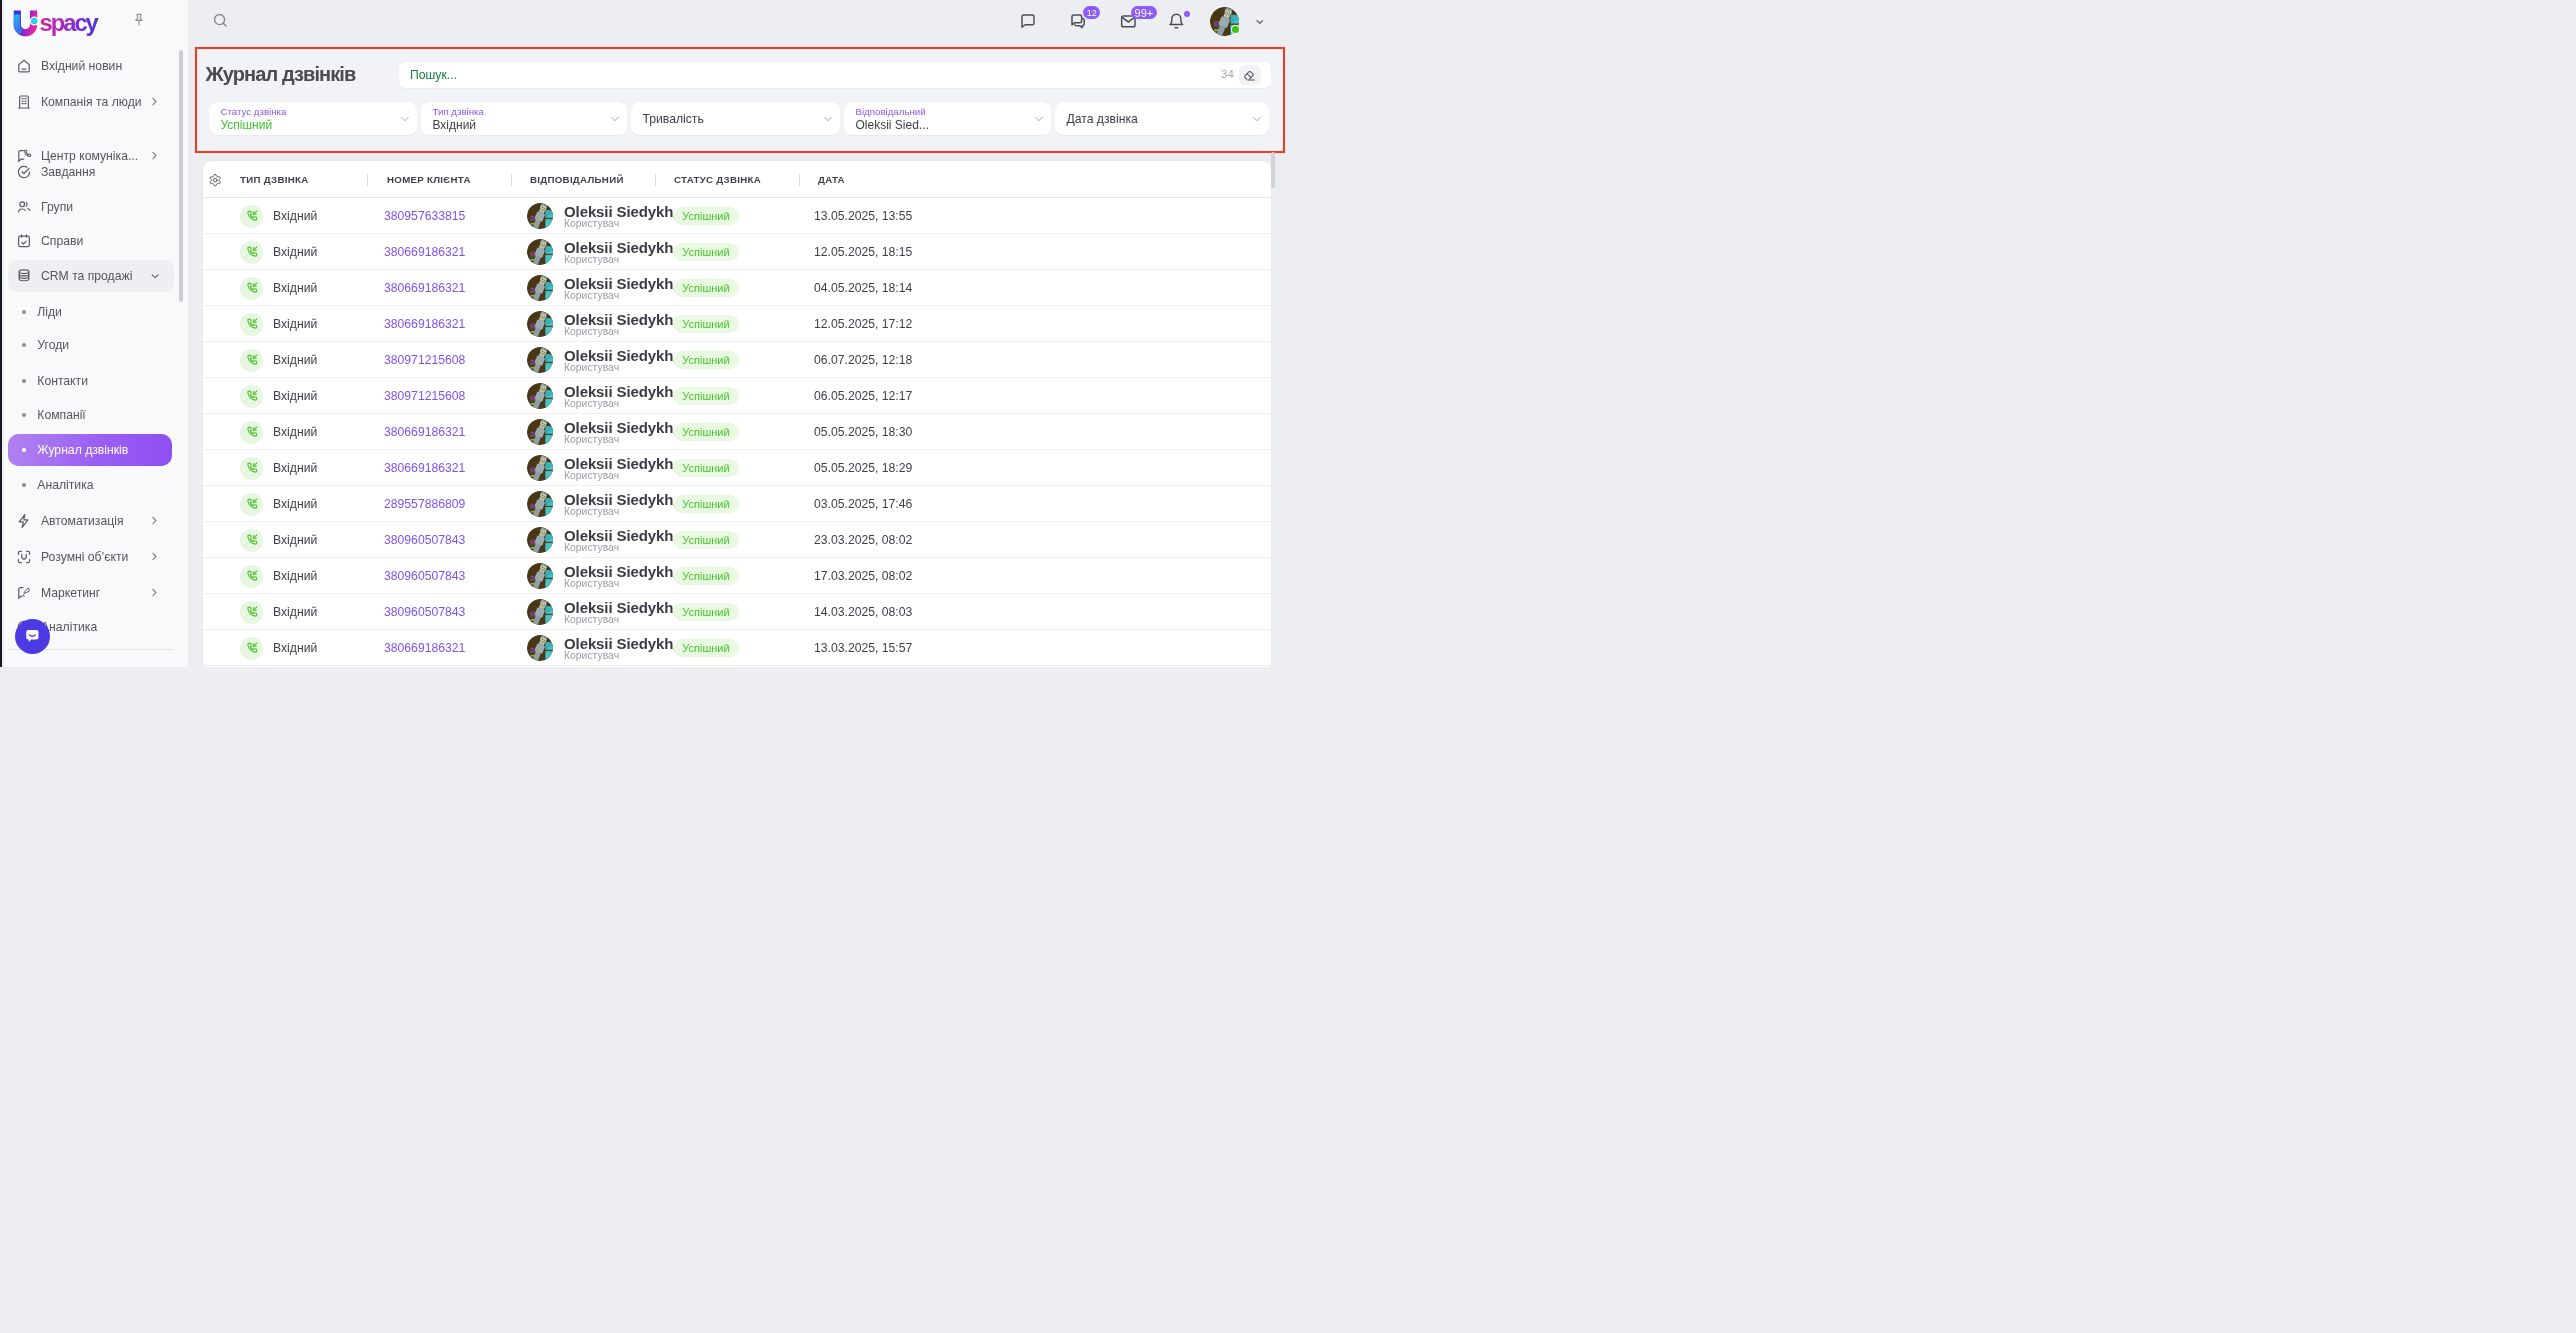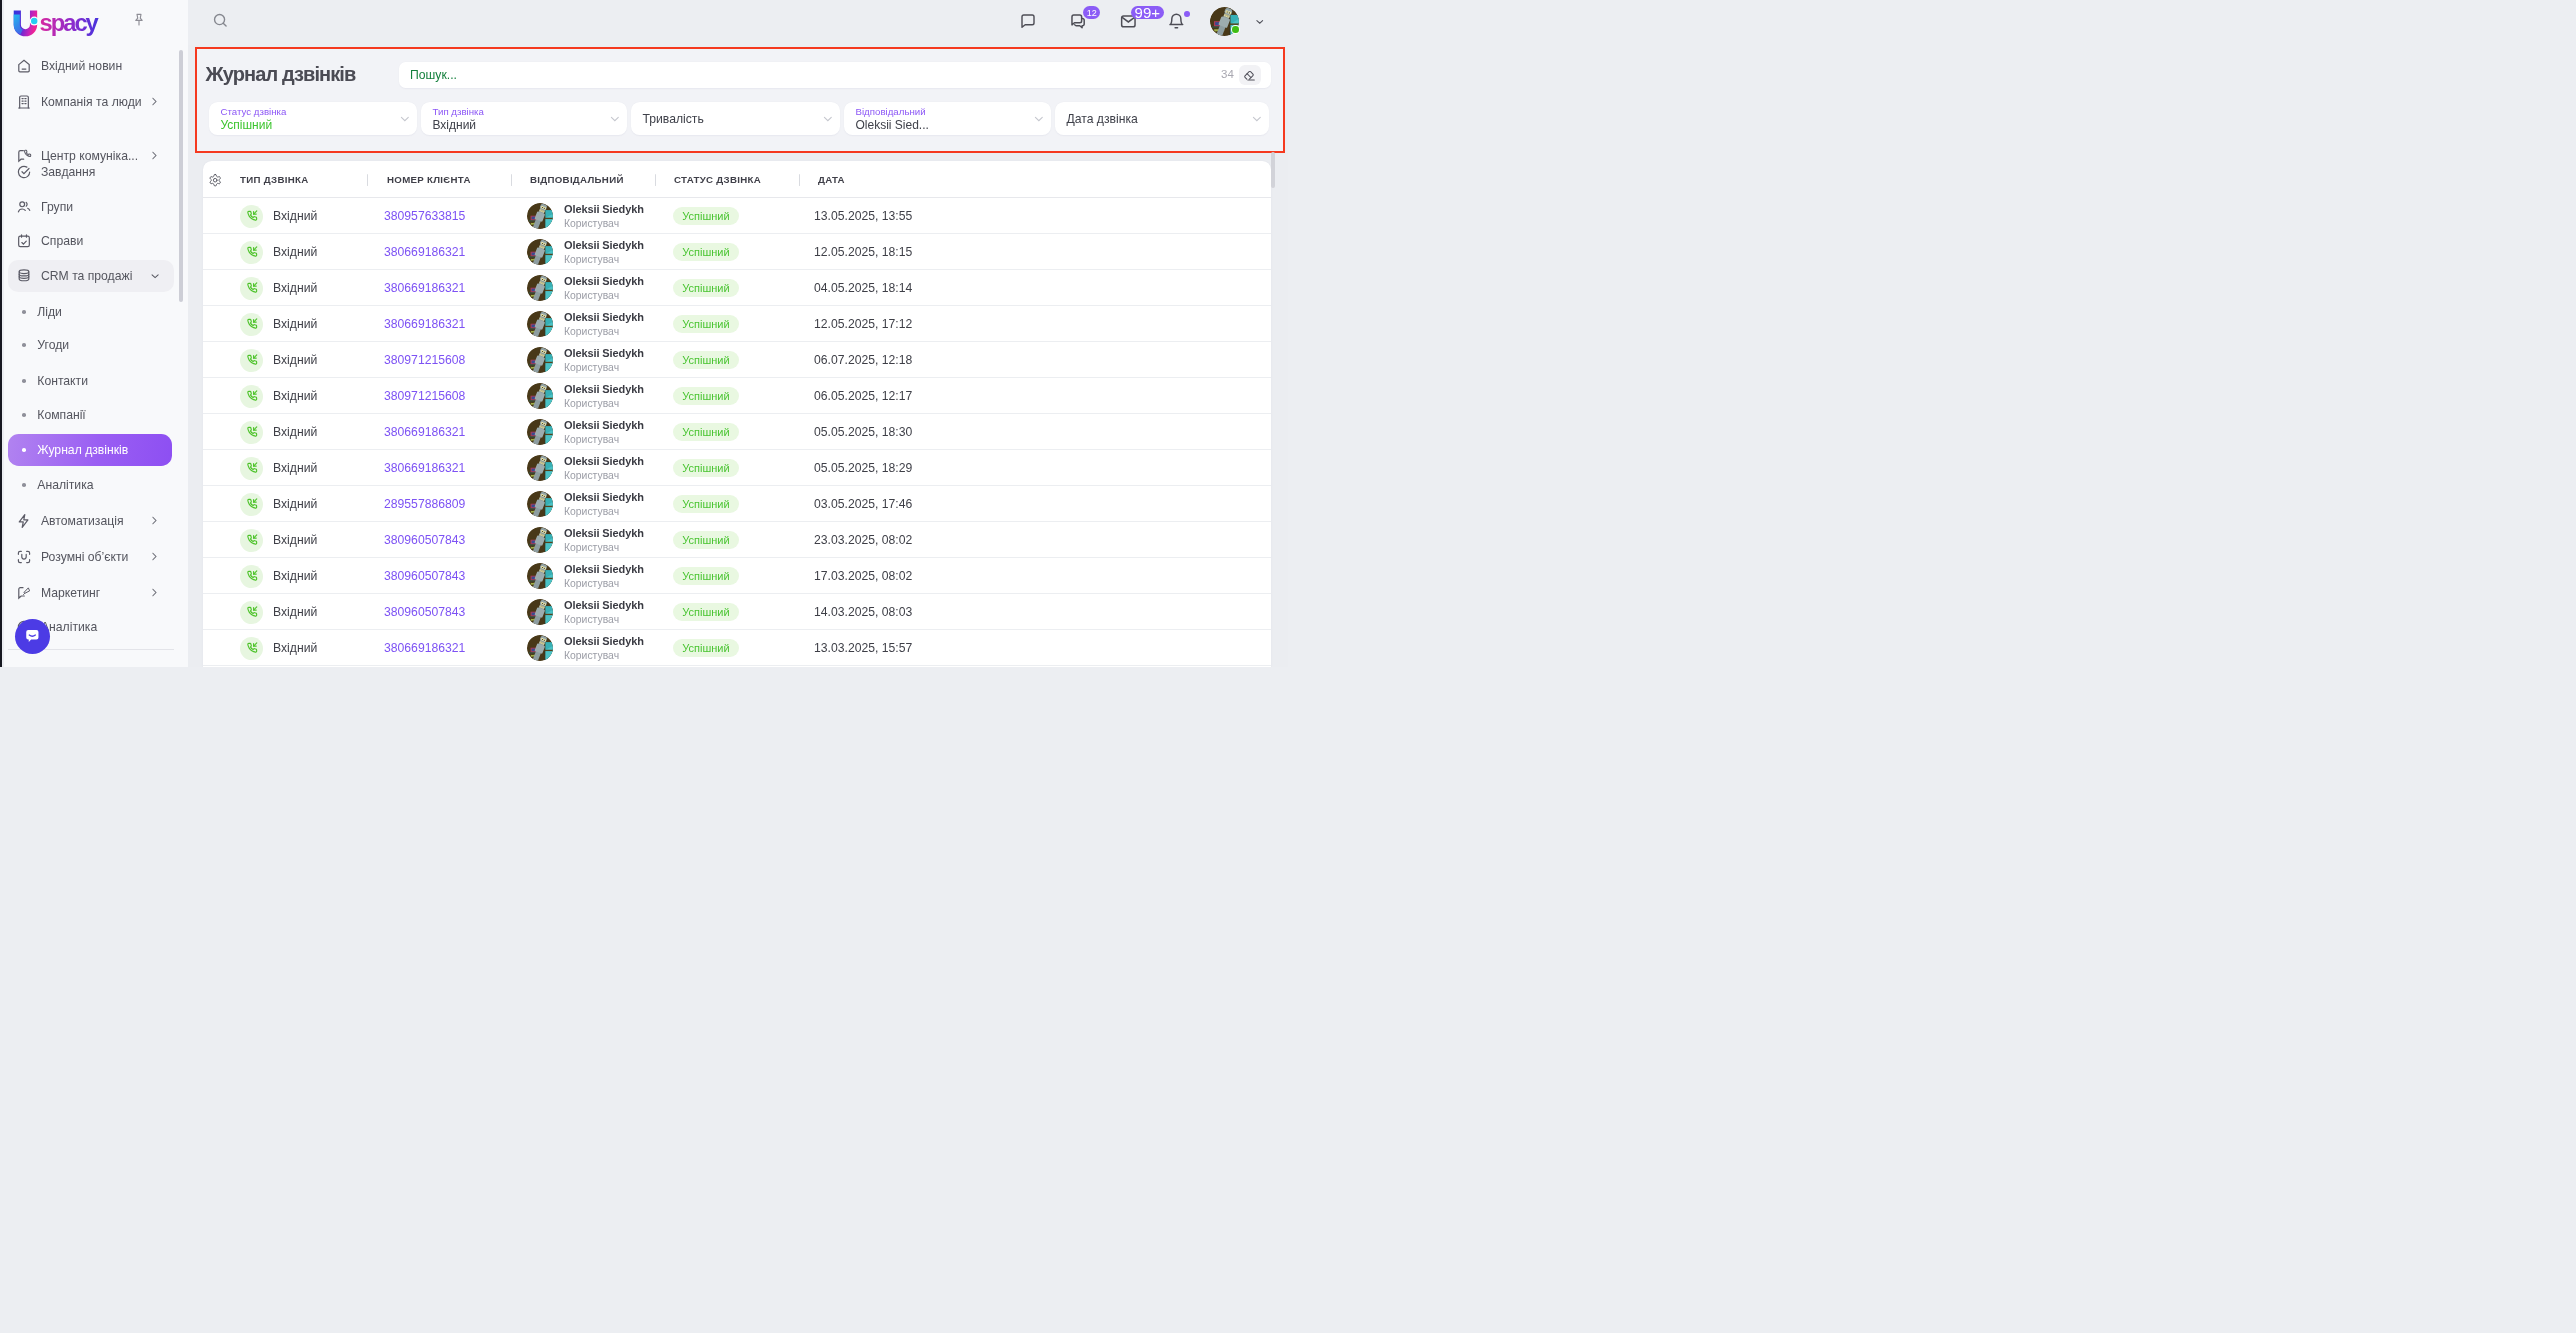--- a/index.html
+++ b/index.html
@@ -18,21 +18,21 @@
 .selbox .lab{font-size:9.7px;color:#8c57f6;line-height:12.2px}
 .selbox .val{font-size:12px;color:#3f414a;line-height:15px}
 .selbox .vchev{position:absolute;right:5.8px;top:10px}
 .single{display:flex;align-items:center;font-size:12.2px;color:#3f414a;padding-top:0}
 .hcell{position:absolute;top:0;height:37px;display:flex;align-items:center;font-size:9.7px;font-weight:bold;color:#3f3f48;letter-spacing:0.3px}
 .vsep{position:absolute;top:13px;width:1.4px;height:11.5px;background:#d9dbe0;border-radius:0.7px}
 .row{position:absolute;left:0;width:1068px;height:36px;border-bottom:0.7px solid #eceef1;background:#fff}
 .cellt{position:absolute;font-size:12.2px;color:#3e3f47;top:50%;transform:translateY(-50%)}
 .num{color:#7d52f4}
 .pill{position:absolute;left:470px;top:9px;height:18px;border-radius:9.3px;background:#e9f8e1;color:#49c431;font-size:11px;display:flex;align-items:center;padding:0 9.3px}
-.name{position:absolute;left:361px;top:5px;font-size:11px;font-weight:bold;color:#3a3b43;letter-spacing:-0.1px}
+.name{position:absolute;left:361px;top:5px;font-size:15px;font-weight:bold;color:#3a3b43;letter-spacing:-0.1px}
 .role{position:absolute;left:361px;top:20px;font-size:10.4px;color:#9b9da6}
 .gcirc{position:absolute;left:37px;top:6.5px;width:23px;height:23px;border-radius:50%;background:#e7f6e0;display:flex;align-items:center;justify-content:center}
 .avat{position:absolute;left:324px;top:5px;width:26px;height:26px;border-radius:50%;overflow:hidden}
 </style></head>
 <body>
 
 <div class="abs" id="strip"></div>
 <div class="abs" id="sidebar">
 <div class="abs" style="left:9.3px;top:8.6px"><svg width="169" height="32" viewBox="0 0 235 44">
         <defs>
@@ -233,21 +233,21 @@
       </svg></div>
 <div class="abs" style="left:880px;top:11.5px"><svg width="18.7" height="18.7" viewBox="0 0 24 24" fill="none" stroke="#4d4d56" stroke-width="1.90" stroke-linecap="round">
         <path d="M14.5 13.8H8.3l-3.2 2.7V6.3A2.3 2.3 0 0 1 7.4 4h7.8a2.3 2.3 0 0 1 2.3 2.3v5.2a2.3 2.3 0 0 1-2.3 2.3Z" stroke-linejoin="round"></path>
         <path d="M17.6 8.4h1a2.2 2.2 0 0 1 2.2 2.2v4.9a2.2 2.2 0 0 1-2.2 2.2h-.5v2.5l-3-2.5h-4.4a2.2 2.2 0 0 1-2-1.3" stroke-linejoin="round"></path>
       </svg></div>
 <div class="abs" style="left:895px;top:5.8px;min-width:17.3px;height:13.7px;border-radius:7.2px;background:#8b5cf6;color:#fff;font-size:9px;display:flex;align-items:center;justify-content:center;padding:0 2.9px">12</div>
 <div class="abs" style="left:931px;top:11.5px"><svg width="18.7" height="18.7" viewBox="0 0 24 24" fill="none" stroke="#4d4d56" stroke-width="1.90" stroke-linecap="round">
         <rect x="3.4" y="5" width="17.2" height="14" rx="2.4"></rect>
         <path d="m4.5 7.2 7.5 5.6 7.5-5.6"></path>
       </svg></div>
-<div class="abs" style="left:943px;top:5.8px;min-width:21.6px;height:13.7px;border-radius:7.2px;background:#8b5cf6;color:#fff;font-size:15px;display:flex;align-items:center;justify-content:center;padding:0 3.6px">99+</div>
+<div class="abs" style="left:943px;top:5.8px;min-width:21.6px;height:13.7px;border-radius:7.2px;background:#8b5cf6;color:#fff;font-size:11px;display:flex;align-items:center;justify-content:center;padding:0 3.6px">99+</div>
 <div class="abs" style="left:979px;top:11.5px"><svg width="18.7" height="18.7" viewBox="0 0 24 24" fill="none" stroke="#4d4d56" stroke-width="1.90" stroke-linecap="round">
         <path d="M17.8 8.6a5.8 5.8 0 0 0-11.6 0c0 6.4-2.4 7.6-2.4 7.6h16.4s-2.4-1.2-2.4-7.6" stroke-linejoin="round"></path>
         <path d="M10.4 20.2h3.2"></path>
       </svg></div>
 <div class="abs" style="left:996px;top:10.8px;width:5.8px;height:5.8px;border-radius:50%;background:#8b5cf6"></div>
 <div class="abs" style="left:1022px;top:6.5px;width:29px;height:29px;border-radius:50%;overflow:hidden"><svg width="29" height="29" viewBox="0 0 44 44">
         <defs>
           <clipPath id="ac40">
             <circle cx="22" cy="22" r="22"></circle>
           </clipPath>

